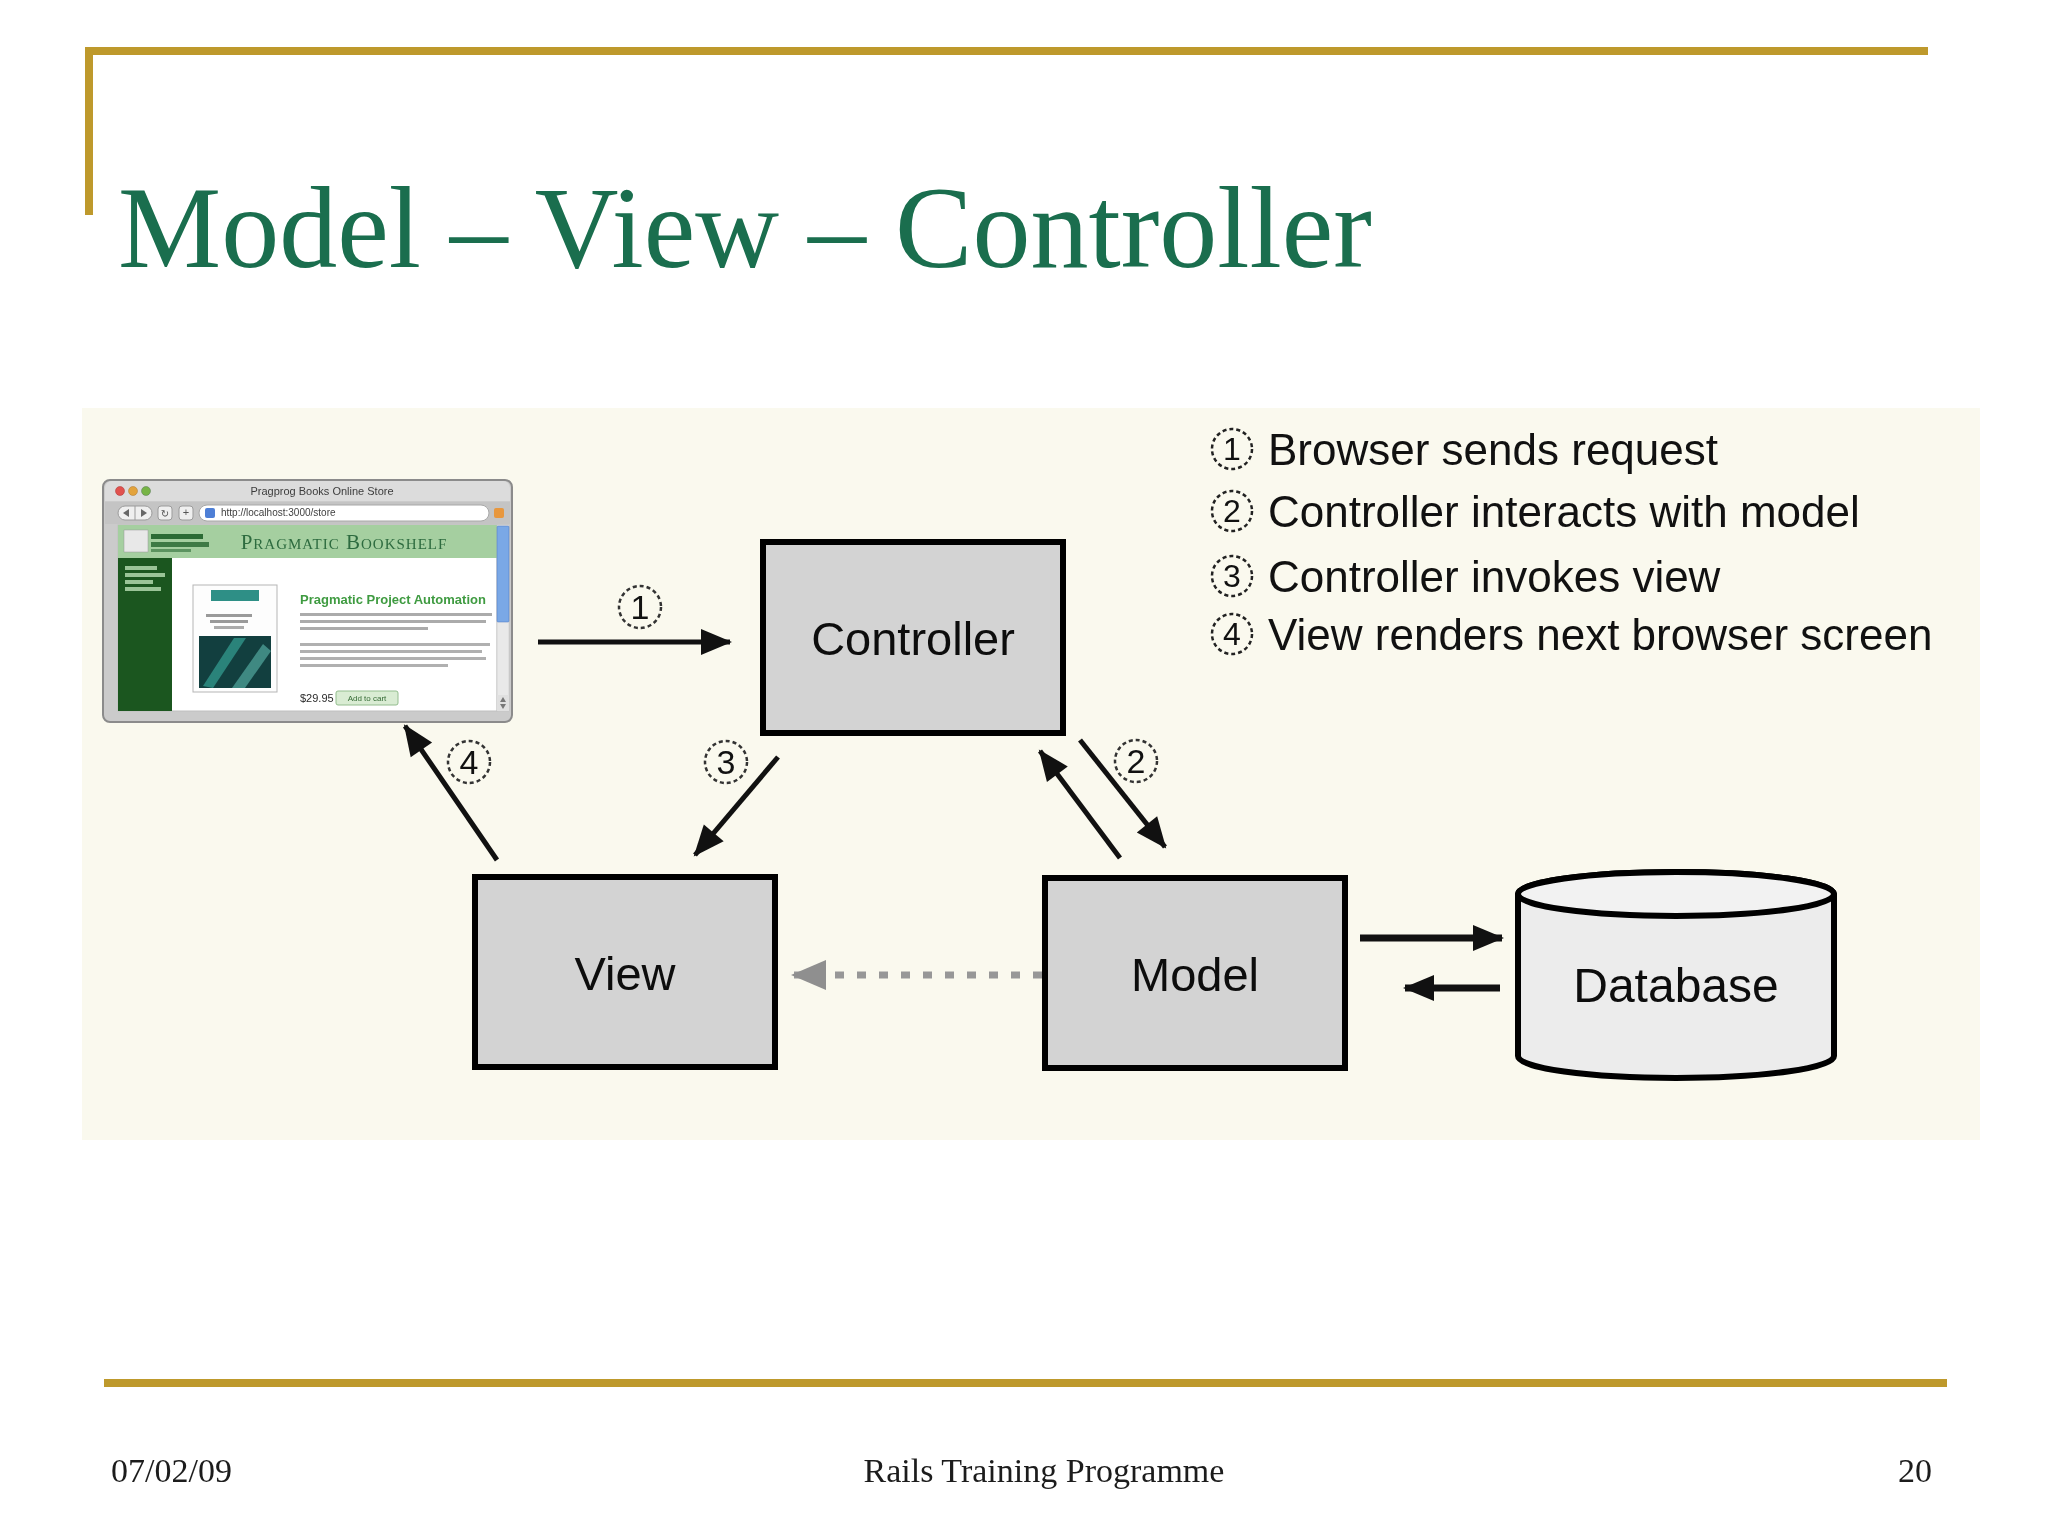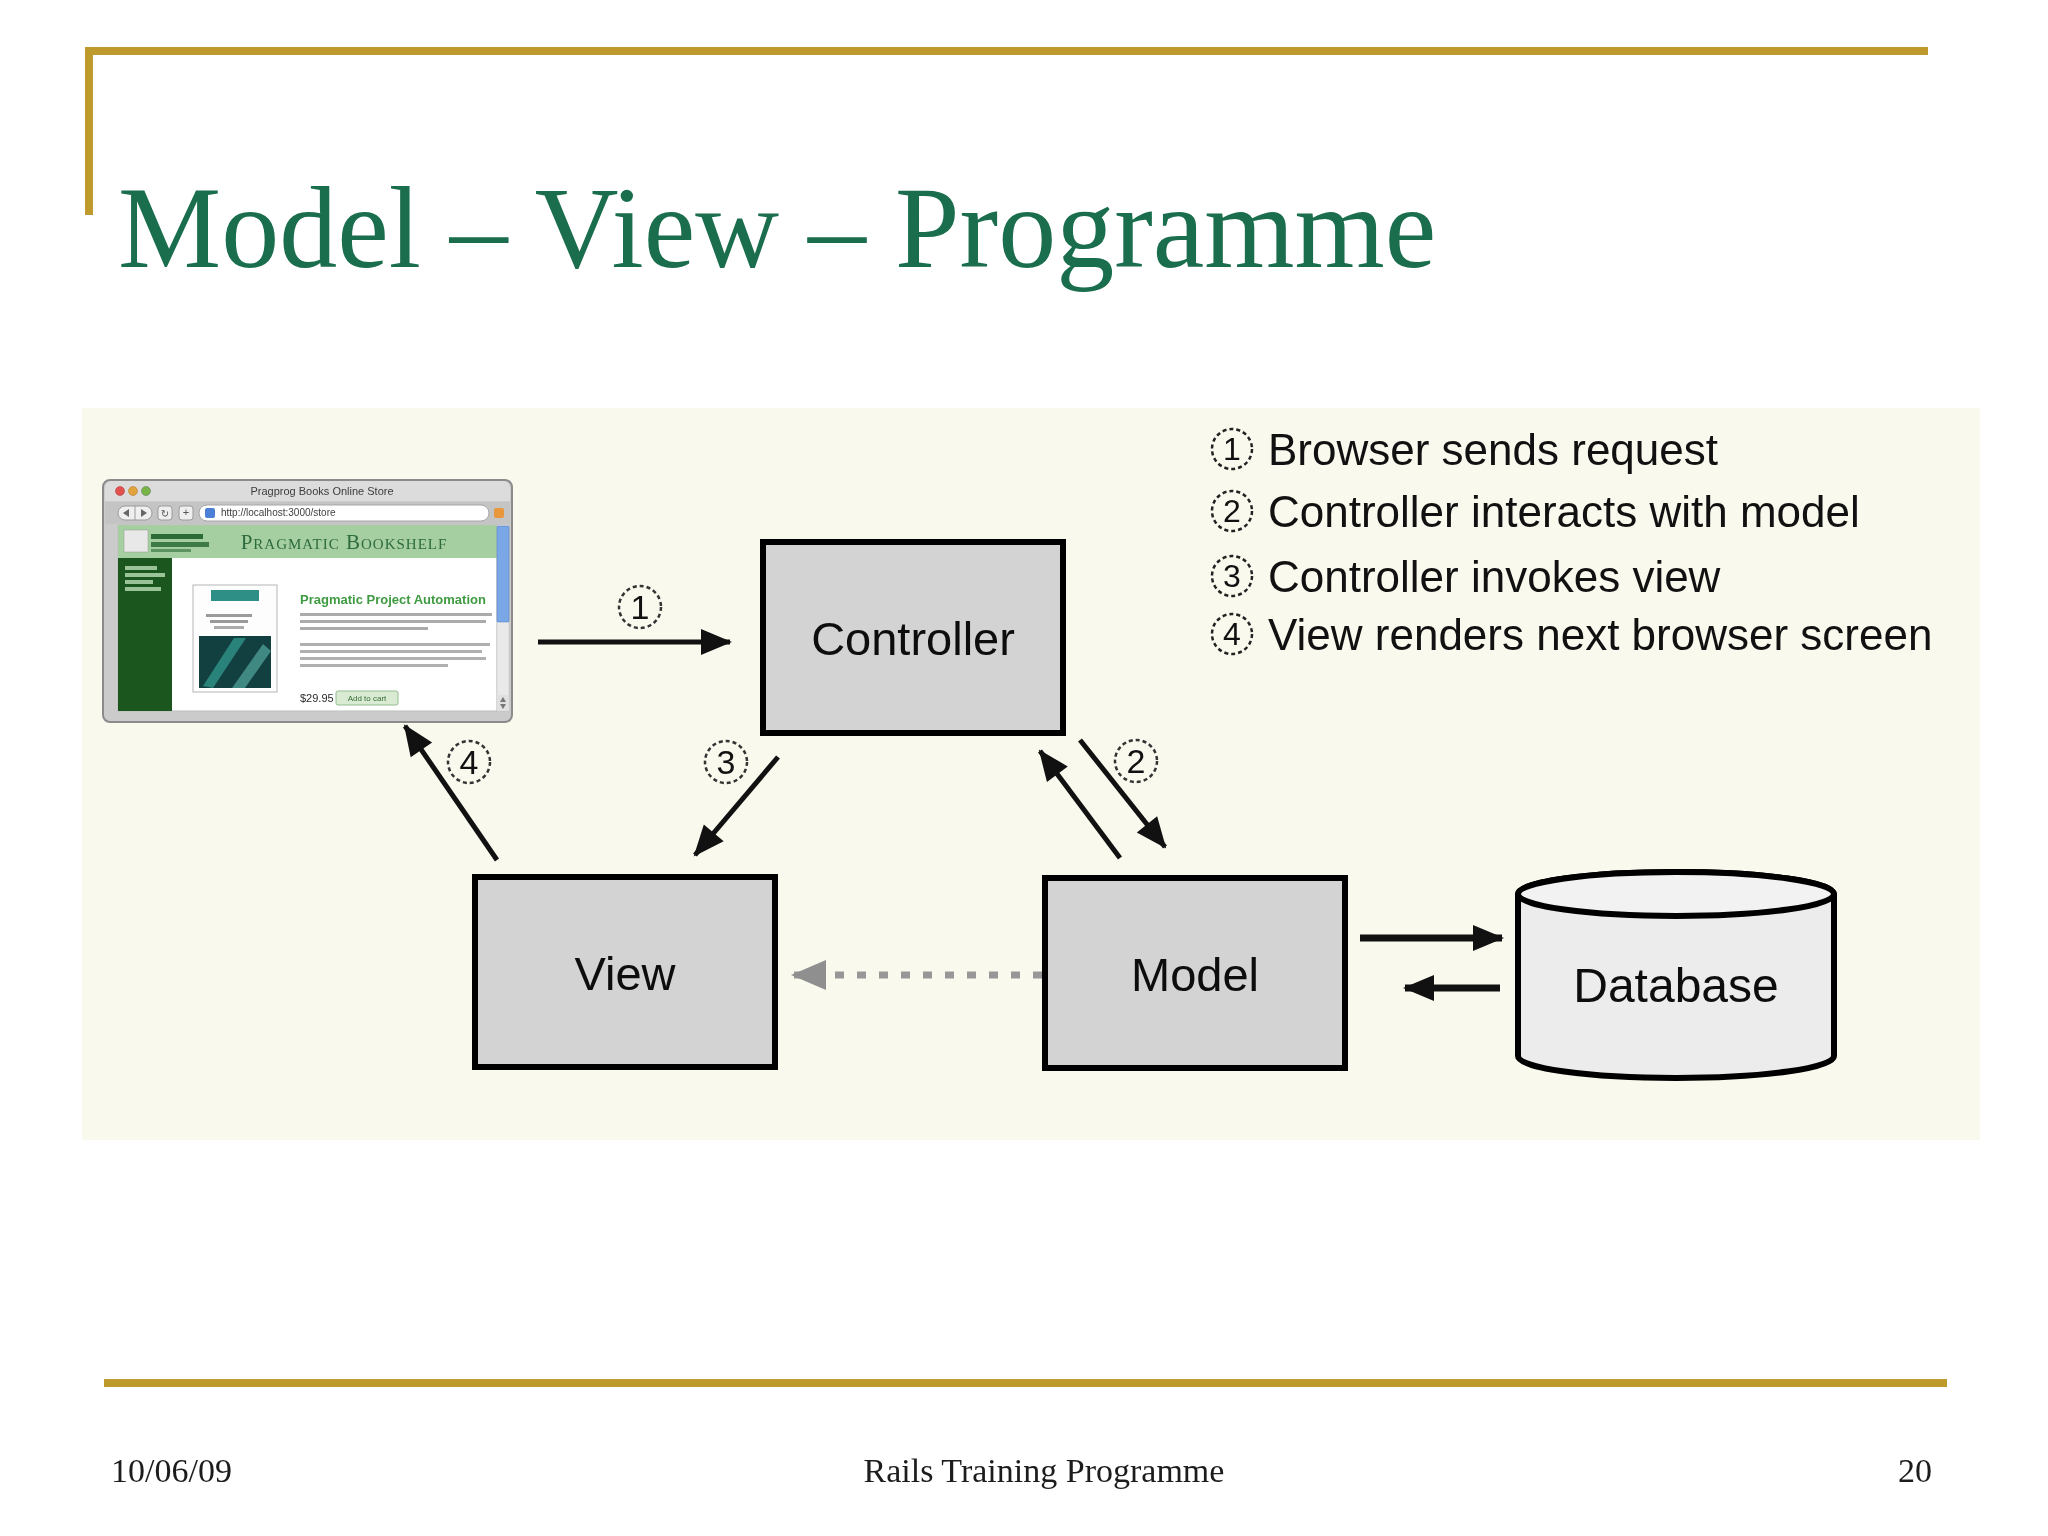--- a/index.html
+++ b/index.html
@@ -27,21 +27,21 @@
   text{font-family:"Liberation Sans",sans-serif;}
   .serif-sc{font-family:"Liberation Serif",serif;font-variant:small-caps;}
 </style>
 </head>
 <body>
 
 <div id="gold-top" class="gold"></div>
 <div id="gold-left" class="gold"></div>
 <div id="gold-bottom" class="gold"></div>
 
-<h1 id="page-title">Model – View – Programme</h1>
+<h1 id="page-title">Model – View – Controller</h1>
 
 <div id="diagram-wrap">
 <svg width="1898" height="732" viewBox="0 0 1898 732" xmlns="http://www.w3.org/2000/svg">
 
   <defs>
     <marker id="ah-black" markerUnits="userSpaceOnUse" markerWidth="34" markerHeight="28" refX="30" refY="14" orient="auto">
       <path d="M1,1 L32,14 L1,27 Z" fill="#111"></path>
     </marker>
     <marker id="ah-gray" markerUnits="userSpaceOnUse" markerWidth="38" markerHeight="32" refX="33" refY="16" orient="auto">
       <path d="M1,1 L36,16 L1,31 Z" fill="#8f8f8f"></path>
@@ -174,15 +174,15 @@
 
     <g>
       <path d="M 1436 486 A 158 22 0 0 1 1752 486 L 1752 648 A 158 22 0 0 1 1436 648 Z" fill="#ECECEC" stroke="#000" stroke-width="6"></path>
       <ellipse cx="1594" cy="486" rx="158" ry="22" fill="#F2F2F2" stroke="#000" stroke-width="6"></ellipse>
       <text x="1594" y="577" font-size="48" fill="#0d0d0d" text-anchor="middle" dominant-baseline="central">Database</text>
     </g>
   </g>
 </svg>
 </div>
 
-<div id="footer-date" class="footer-text">10/06/09</div>
+<div id="footer-date" class="footer-text">07/02/09</div>
 <div id="footer-center" class="footer-text">Rails Training Programme</div>
 <div id="footer-page" class="footer-text">20</div>
 
 </body></html>

